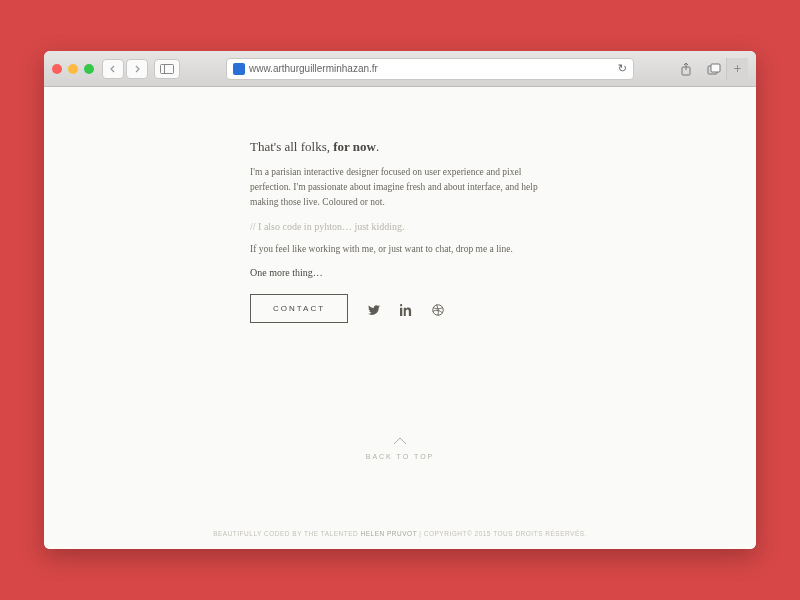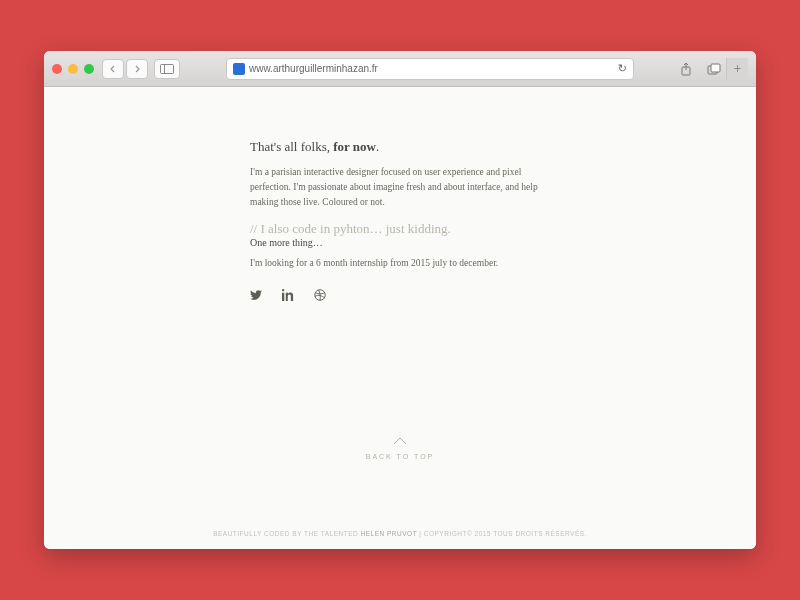--- a/index.html
+++ b/index.html
@@ -100,21 +100,21 @@
       color: #5f5c56;
     }
     .heading {
       font-family: Georgia, serif;
       font-size: 13px;
       color: #4a4844;
       margin-bottom: 10px;
     }
     .heading .bold { font-weight: bold; }
     .para { font-size: 9.5px; line-height: 1.6; margin-bottom: 10px; color: #6a675f; }
-    .comment { font-size: 13px; color: #b9b6ad; }
+    .comment { font-size: 10px; color: #b9b6ad; margin-bottom: 10px; }
     .subhead { font-size: 10px; font-weight: normal; color: #4a4844; margin-bottom: 8px; }
     .actions { display: flex; align-items: center; gap: 20px; margin-top: 16px; }
     .contact-btn {
       border: 1px solid #5f5c56;
       padding: 9px 22px;
       font-family: -apple-system, sans-serif;
       font-size: 8px;
       letter-spacing: 2px;
       color: #4a4844;
       background: transparent;
@@ -193,23 +193,24 @@
   </div>
 
   <div class="content">
     <div class="main">
       <div class="textblock">
         <div class="heading">
           <span>That's all folks, </span><span class="bold">for now</span><span>.</span>
         </div>
         <p class="para">I'm a parisian interactive designer focused on user experience and pixel perfection. I'm passionate about imagine fresh and about interface, and help making those live. Coloured or not.</p>
         <p class="comment">// I also code in pyhton… just kidding.</p>
+        <p class="para">If you feel like working with me, or just want to chat, drop me a line.</p>
         <p class="subhead">One more thing…</p>
-        <p class="para">I'm looking for a 6 month internship from 2015 july to december.</p>
         <div class="actions">
+          <button class="contact-btn">CONTACT</button>
           <div class="social">
             <span class="social-icon">
               <svg viewBox="0 0 16 16" width="12" height="12">
                   <path fill="#5f5c56" d="M16 3c-.6.3-1.2.4-1.9.5.7-.4 1.2-1 1.4-1.8-.6.4-1.3.6-2.1.8-.6-.6-1.5-1-2.4-1-1.8 0-3.3 1.5-3.3 3.3 0 .3 0 .5.1.8C5.2 5.4 2.7 4.1 1.1 2.1.8 2.6.7 3.2.7 3.8c0 1.1.6 2.1 1.5 2.7-.5 0-1-.2-1.5-.4 0 1.6 1.1 2.9 2.6 3.2-.3.1-.6.1-.9.1-.2 0-.4 0-.6-.1.4 1.3 1.6 2.3 3.1 2.3-1.1.9-2.5 1.4-4.1 1.4H0c1.5.9 3.2 1.5 5 1.5 6 0 9.3-5 9.3-9.3v-.4c.7-.5 1.2-1 1.7-1.8z"></path>
                 </svg>
             </span>
             <span class="social-icon">
               <svg viewBox="0 0 16 16" width="12" height="12">
                   <path fill="#5f5c56" d="M0 5h3v11H0zM1.5 0C.7 0 0 .7 0 1.5S.7 3 1.5 3 3 2.3 3 1.5 2.3 0 1.5 0zM5 5h3v1.5c.4-.8 1.5-1.7 3-1.7 3.2 0 3.8 2 3.8 4.6V16h-3v-5.7c0-1.4 0-3.1-1.9-3.1s-2.2 1.5-2.2 3V16H5z"></path>
                 </svg>

